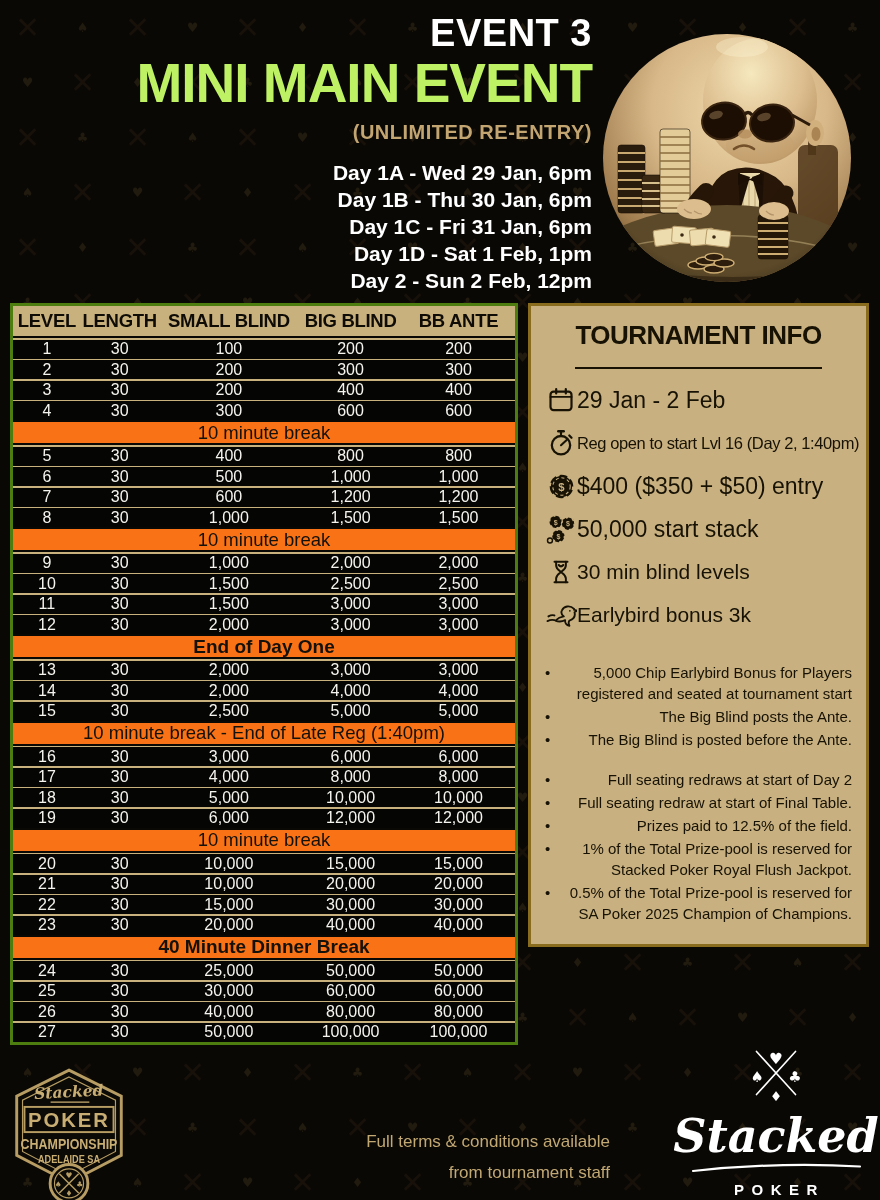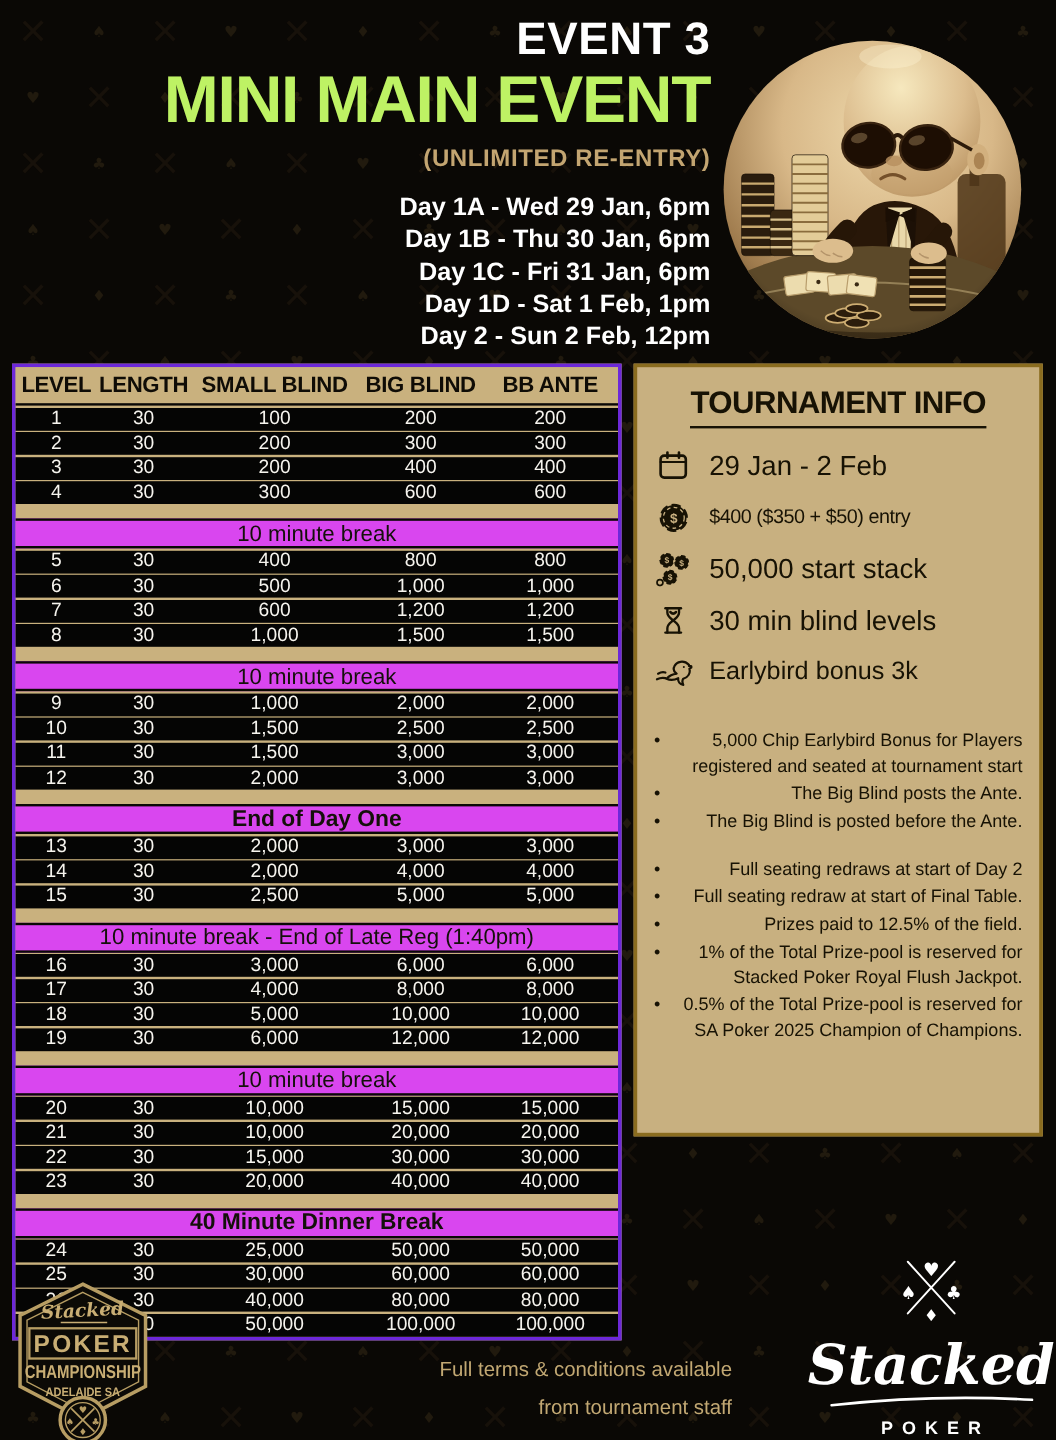--- a/index.html
+++ b/index.html
@@ -16,38 +16,38 @@
   .hdr{position:absolute;top:12px;left:0;width:592px;text-align:right;color:#fff;z-index:2;}
   .event-label{font-size:38px;font-weight:800;letter-spacing:.5px;}
   .main-title{font-size:55px;font-weight:800;color:#bef264;letter-spacing:-1px;line-height:1.05;}
   .subtitle{font-size:20px;font-weight:700;color:#c3a571;margin-top:8px;letter-spacing:.5px;margin-left:47px;}
   .days{margin-top:15px;font-size:21px;font-weight:700;line-height:27px;}
 
   
   .hero{position:absolute;left:602px;top:30px;width:250px;height:256px;z-index:2;}
 
   
-  .blinds{position:absolute;left:10px;top:303px;width:508px;border:3px solid #6d28d9;
+  .blinds{position:absolute;left:10px;top:303px;width:508px;border:3px solid #4d7c0f;
           background:#c9b17e;z-index:2;box-sizing:border-box;}
   .trow{display:flex;align-items:center;}
   .thead{background:#c9b17e;height:30px;color:#0f0c06;font-weight:700;font-size:18.5px;
          letter-spacing:-.3px;border-bottom:2px solid #0a0805;}
   .lrow{background:#050504;height:19px;margin-top:1.5px;color:#f6f4ee;font-size:16px;}
-  .brow{background:#d946ef;height:21px;margin-top:12px;border-top:2px solid #0a0805;border-bottom:2px solid #0a0805;
+  .brow{background:#f97316;height:21px;margin-top:0;border-top:2px solid #0a0805;border-bottom:2px solid #0a0805;
         color:#14100a;font-size:18.5px;justify-content:center;}
   .brow.bold{font-weight:800;font-size:19px;}
   .c{text-align:center;}
   .c0{width:13.5%;}.c1{width:15.5%;}.c2{width:28%;}.c3{width:20.5%;}.c4{width:22.5%;}
 
   
   .info{position:absolute;left:528px;top:303px;width:341px;height:644px;background:#c8b080;
         border:3px solid #8a6c1f;z-index:2;box-sizing:border-box;padding:10px 14px 0 14px;color:#171204;}
   .info h2{margin:4px 0 16px;text-align:center;font-size:26px;font-weight:800;letter-spacing:-.5px;}
-  .info h2 span{display:inline-block;border-bottom:2.5px solid #171204;padding-bottom:4px;}
-  .info-item{display:flex;align-items:center;gap:14px;height:30px;margin-bottom:13px;}
+  .info h2 span{display:inline-block;border-bottom:2.5px solid #171204;padding-bottom:16px;}
+  .info-item{display:flex;align-items:center;gap:0;height:30px;margin-bottom:13px;}
   .info-item .ic{width:32px;display:flex;justify-content:center;flex:none;}
   .info-item .t{font-size:23px;}
   .info-item:nth-child(2) .t{font-size:16.5px;letter-spacing:-.4px;white-space:nowrap;}
   .info-item:nth-child(5) .t,.info-item:nth-child(6) .t{font-size:21px;}
   .bullets{margin:0;padding:0;list-style:none;font-size:15px;line-height:21px;text-align:right;}
   .bullets:first-of-type{margin-top:32px;}
   .bullets li{position:relative;padding-left:13px;margin-bottom:2px;}
   .bullets li::before{content:"\2022";position:absolute;left:0;top:0;}
   .bullets.group2{margin-top:19px;}
 
@@ -747,20 +747,32 @@
     <div id="info-items">
         <div class="info-item">
           <span class="ic">
             <svg width="28" height="28" viewBox="0 0 32 32" fill="none" stroke="#171204" stroke-width="2.5" stroke-linecap="round">
               <rect x="4" y="6.5" width="24" height="21" rx="3.5"></rect>
               <path d="M10.5 3.5 v5 M21.5 3.5 v5"></path>
               <path d="M4 12.5 h24" stroke-width="2"></path>
             </svg>
           </span>
           <span class="t">29 Jan - 2 Feb</span>
+        </div>
+        <div class="info-item">
+          <span class="ic">
+            <svg width="28" height="28" viewBox="0 0 32 32" fill="none" stroke="#171204" stroke-linecap="round">
+              <circle cx="16" cy="18.5" r="10.5" stroke-width="2.6"></circle>
+              <path d="M16 18.5 L22.5 12.5" stroke-width="2.4"></path>
+              <path d="M13 2.5 h6" stroke-width="3"></path>
+              <path d="M16 3 V6" stroke-width="2.6"></path>
+              <path d="M25.5 7.5 l2.5 2.5" stroke-width="2.6"></path>
+            </svg>
+          </span>
+          <span class="t">Reg open to start Lvl 16 (Day 2, 1:40pm)</span>
         </div>
         <div class="info-item">
           <span class="ic">
             <svg width="29" height="29" viewBox="0 0 32 32">
               <circle cx="16" cy="16" r="13" fill="#171204"></circle>
               <circle cx="16" cy="16" r="13" fill="none" stroke="#c8b080" stroke-width="2.6" stroke-dasharray="4.2 9.4"></circle>
               <circle cx="16" cy="16" r="9.6" fill="none" stroke="#c8b080" stroke-width="1.2" stroke-dasharray="3.4 3"></circle>
               <text x="16" y="20.6" text-anchor="middle" font-size="12.5" font-weight="bold" fill="#c8b080" font-family="Liberation Sans,sans-serif">$</text>
             </svg>
           </span>

